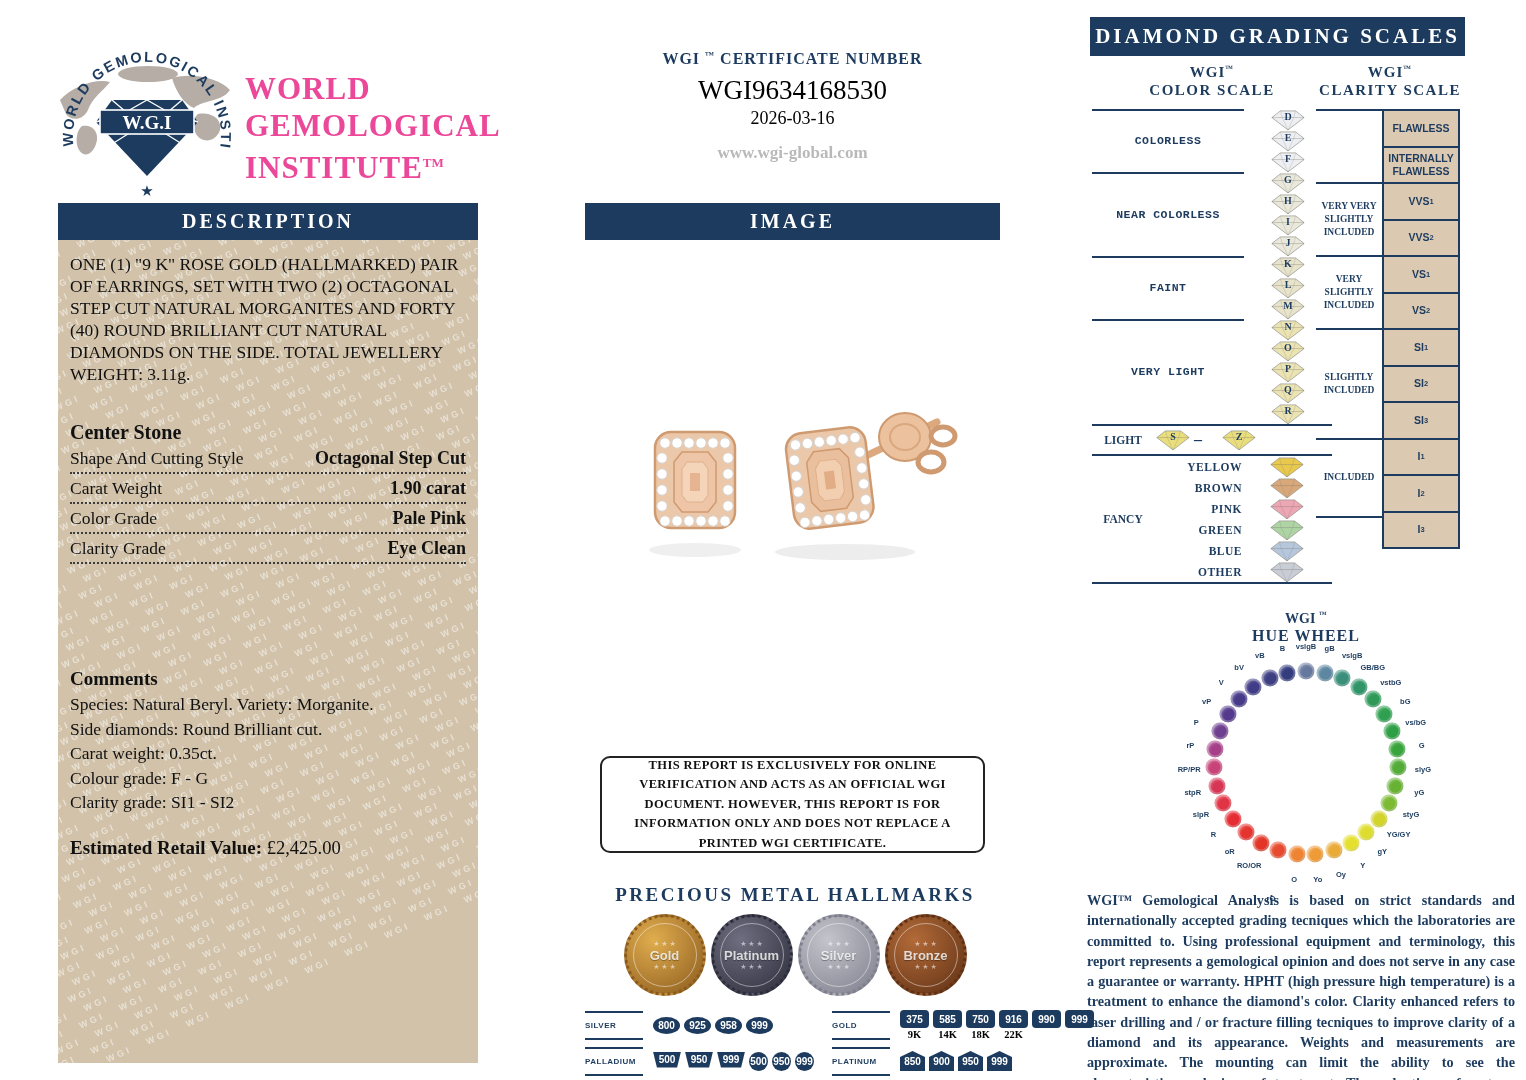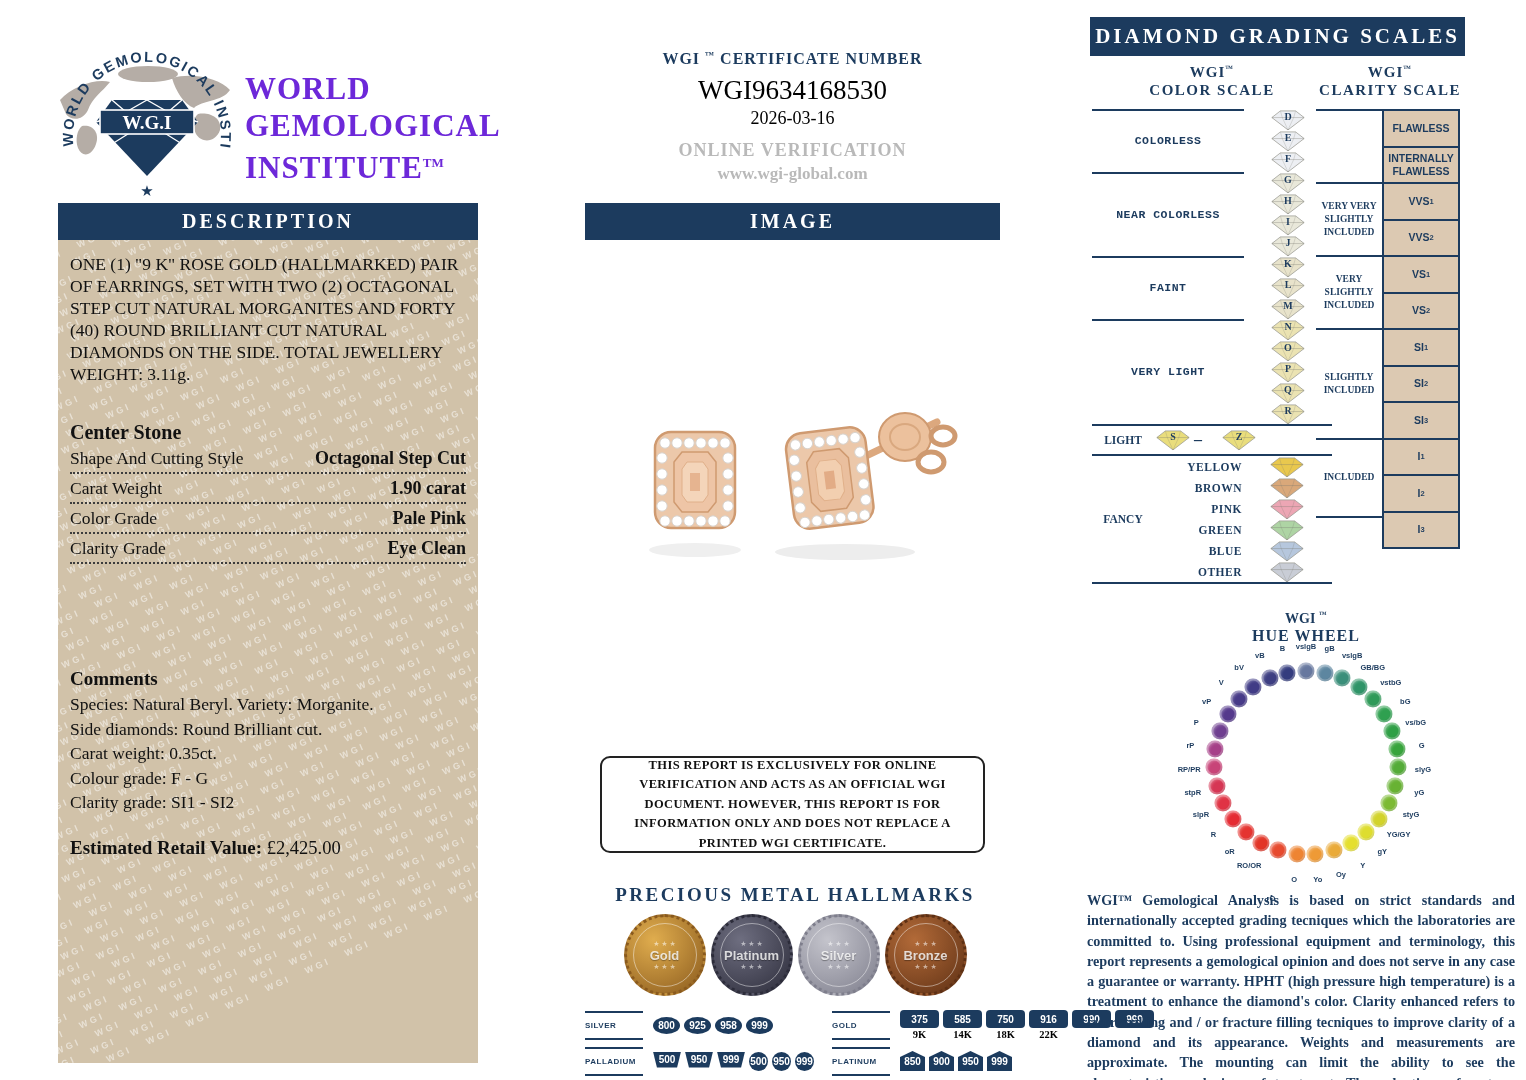--- a/index.html
+++ b/index.html
@@ -5,21 +5,21 @@
   html,body{margin:0;padding:0;background:#ffffff;}
   .page{position:relative;width:1526px;height:1080px;background:#ffffff;overflow:hidden;
         font-family:"Liberation Serif", serif;color:#111;}
   .abs{position:absolute;}
 
   
   .bar{background:#1c3b5e;color:#fff;display:flex;align-items:center;justify-content:center;
        font-family:"Liberation Serif",serif;font-weight:bold;letter-spacing:3px;font-size:20px;}
 
   
-  .brand-title{font-weight:bold;color:#6d28d9;font-size:31px;line-height:37px;letter-spacing:1px;}
+  .brand-title{font-weight:bold;color:#ec4899;font-size:31px;line-height:37px;letter-spacing:1px;}
   .brand-title sup{font-size:13px;letter-spacing:0;}
 
   
   .beige{background:#d1c2a9;overflow:hidden;}
   .watermark{position:absolute;left:-40%;top:-30%;width:180%;height:180%;
              transform:rotate(-24deg);color:rgba(255,255,255,.5);
              font-family:"Liberation Sans",sans-serif;font-weight:bold;font-size:9px;
              letter-spacing:3px;line-height:14px;white-space:nowrap;pointer-events:none;}
   .panel-content{position:relative;padding:13px 12px 0 12px;}
   .desc-text{margin:0;font-size:17.5px;line-height:22px;}
@@ -57,21 +57,21 @@
   .hm-col{display:flex;flex-direction:column;gap:6px;}
   .hm-row{display:flex;align-items:center;min-height:30px;}
   .hm-label{width:58px;border-top:2px solid #1c3b5e;border-bottom:2px solid #1c3b5e;
             padding:8px 0;margin-right:10px;color:#1c3b5e;font-weight:bold;font-size:8px;
             letter-spacing:.5px;font-family:"Liberation Sans",sans-serif;}
   .badges{display:flex;align-items:flex-start;gap:4px;}
   .badge{display:flex;flex-direction:column;align-items:center;}
   .bshape{background:#1c3b5e;color:#fff;font-family:"Liberation Sans",sans-serif;font-weight:bold;
           font-size:10px;display:flex;align-items:center;justify-content:center;}
   .b-oval{width:27px;height:17px;border-radius:50%;}
-  .b-shield{width:39px;height:18px;border-radius:4px;}
+  .b-shield{width:29px;height:18px;border-radius:4px;}
   .b-trap{width:28px;height:16px;clip-path:polygon(0 0,100% 0,86% 100%,14% 100%);}
   .b-circle{width:19px;height:19px;border-radius:50%;}
   .b-house{width:25px;height:20px;clip-path:polygon(50% 0,100% 30%,100% 100%,0 100%,0 30%);}
   .bsub{font-weight:bold;font-size:10.5px;color:#000;margin-top:1px;font-family:"Liberation Serif",serif;}
 
   
   .scale-head{text-align:center;color:#1c3b5e;font-weight:bold;font-family:"Liberation Serif",serif;}
   .scale-head .l1{font-size:15px;letter-spacing:1px;}
   .scale-head .l1 sup{font-size:8px;}
   .scale-head .l2{font-size:15px;letter-spacing:1.5px;margin-top:1px;}
@@ -197,21 +197,20 @@
 
   <div class="abs cert-block" style="left:585px;top:50px;width:415px">
     <div class="cert-label">
       <span>WGI</span> <sup>™</sup> <span>CERTIFICATE NUMBER</span>
     </div>
     <div class="cert-number">WGI9634168530</div>
     <div class="cert-date">2026-03-16</div>
   </div>
 
   <div class="abs gray-block" style="left:585px;top:140px;width:415px">
-    <div class="ov">ONLINE VERIFICATION</div>
     <div class="site">www.wgi-global.com</div>
   </div>
 
   <div class="abs bar" style="left:585px;top:203px;width:415px;height:37px">IMAGE</div>
 
   <svg class="abs" style="left:595px;top:370px" width="400" height="250" viewBox="0 0 400 250">
     <ellipse cx="100" cy="180" rx="46" ry="7" fill="#efefef"></ellipse>
     <ellipse cx="250" cy="182" rx="70" ry="8" fill="#ededed"></ellipse>
 
     <g>

